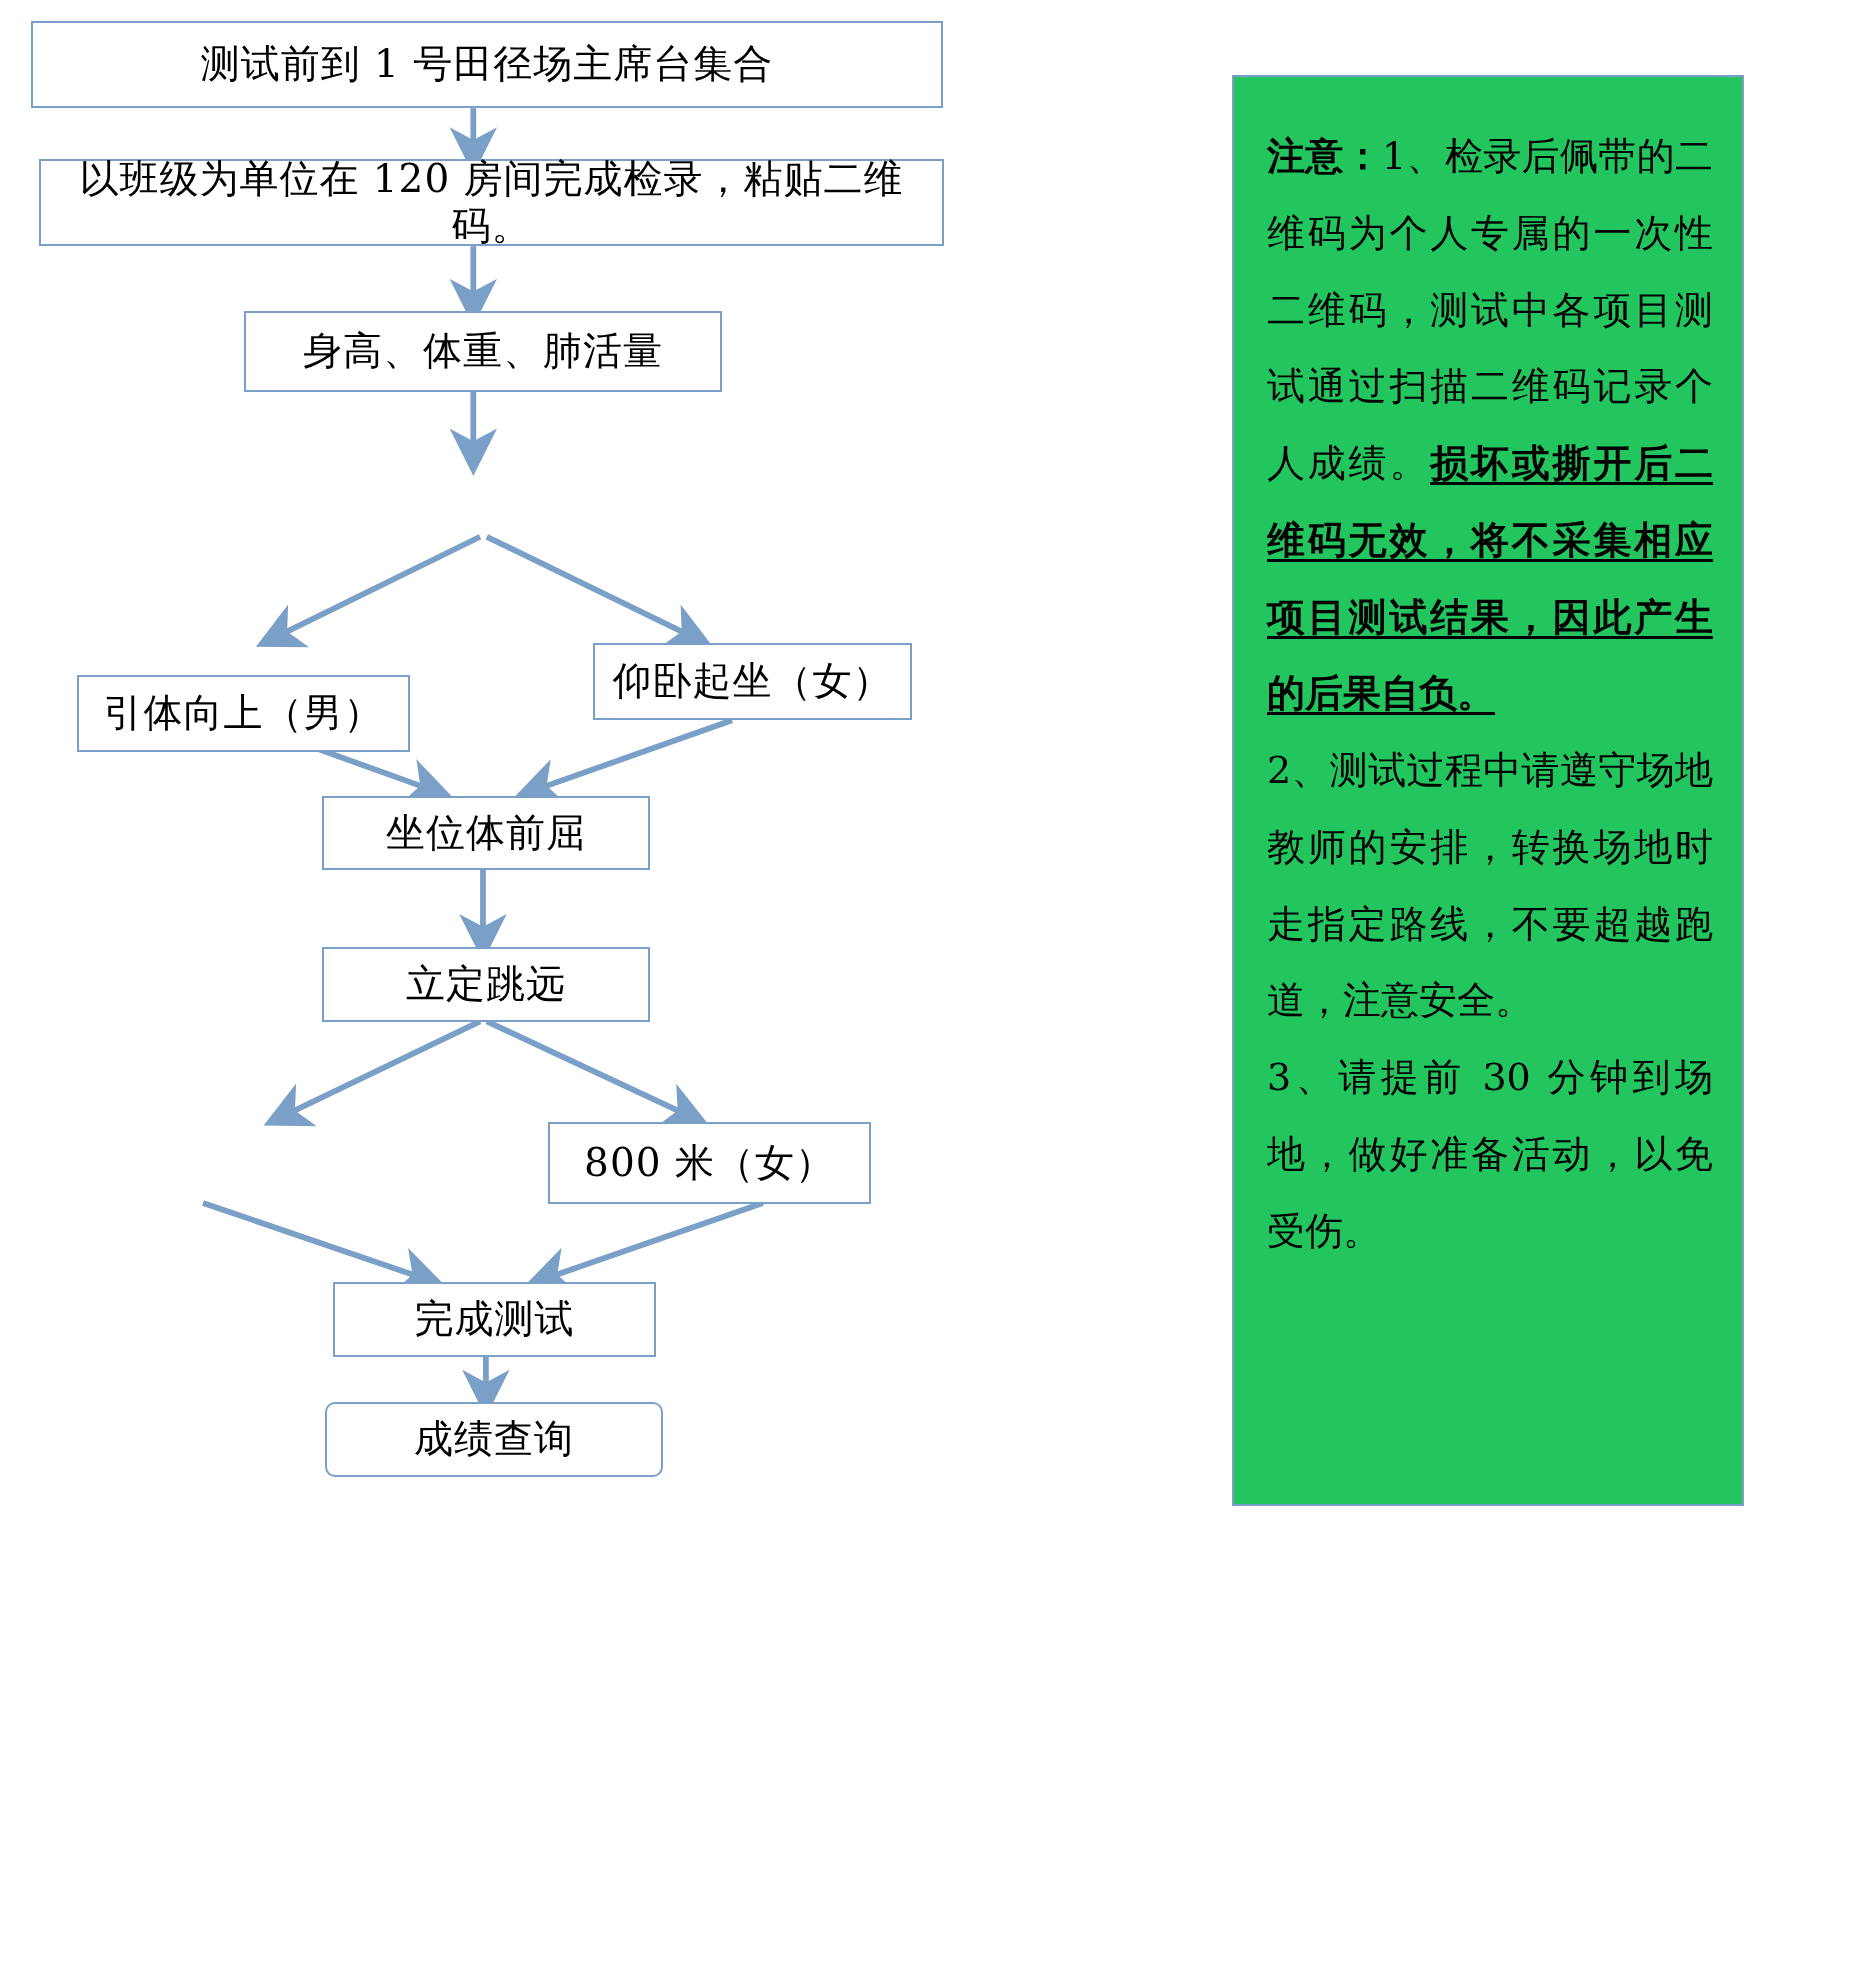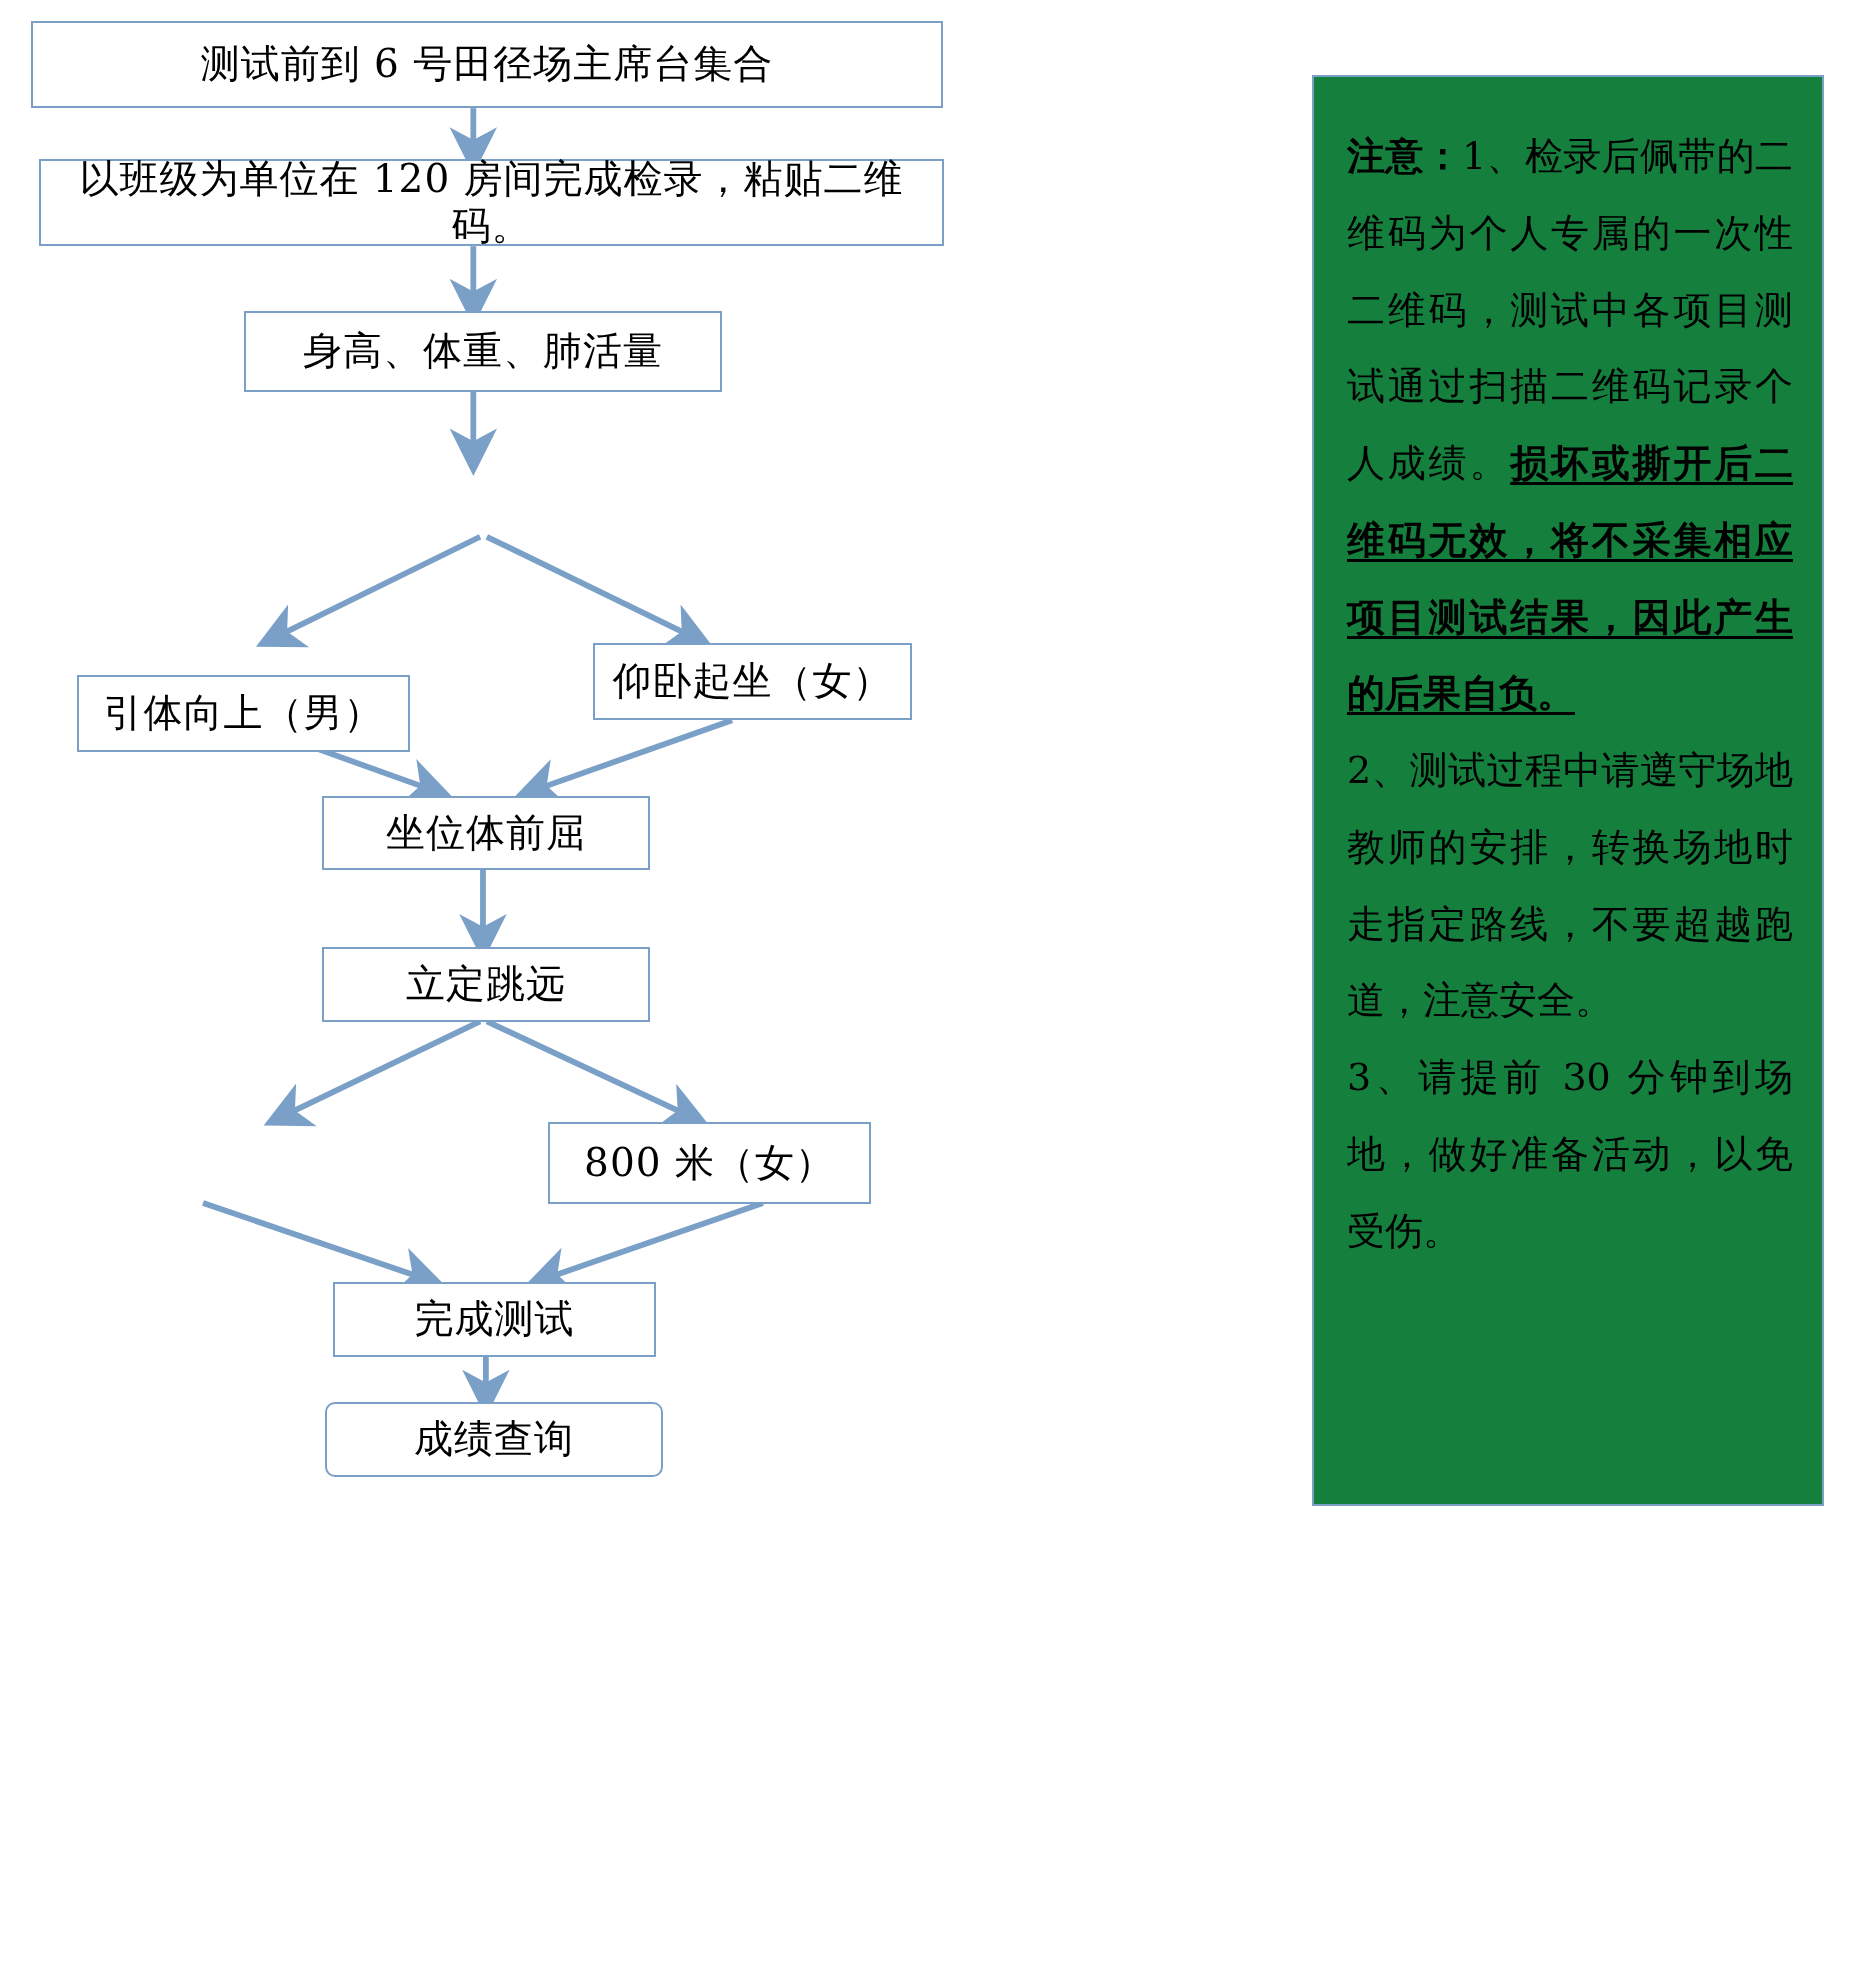--- a/index.html
+++ b/index.html
@@ -21,23 +21,23 @@
     font-size:39px;
     line-height:1.2;
     letter-spacing:1px;
     z-index:2;
   }
   .node span{display:block;}
 
   
   .notes{
     position:absolute;
-    left:1312px;top:75px;width:512px;height:1431px;
+    left:1232px;top:75px;width:512px;height:1431px;
     border:2.9px solid #7ba0c8;
-    background:#15803d;
+    background:#22c55e;
     box-sizing:border-box;
     padding:41px 29px 19.3px 33px;
     z-index:2;
   }
   .notes p{
     margin:0;
     font-size:38px;
     line-height:2.02;
     text-align:justify;
     text-justify:inter-ideograph;
@@ -68,21 +68,21 @@
       <line x1="500" y1="900" x2="500" y2="978"></line>
       <line x1="497" y1="1058" x2="289" y2="1158"></line>
       <line x1="504" y1="1058" x2="718" y2="1158"></line>
       <line x1="210" y1="1246" x2="444" y2="1326"></line>
       <line x1="790" y1="1246" x2="560" y2="1326"></line>
       <line x1="503" y1="1404" x2="503" y2="1450"></line>
     </g>
   </svg>
 
   <div class="node" style="left:31px;top:21px;width:912px;height:87px;">
-    <span>测试前到 6 号田径场主席台集合</span>
+    <span>测试前到 1 号田径场主席台集合</span>
   </div>
 
   <div class="node" style="left:39px;top:159px;width:905px;height:87px;">
     <span>以班级为单位在 120 房间完成检录，粘贴二维码。</span>
   </div>
 
   <div class="node" style="left:244px;top:311px;width:478px;height:81px;justify-content:center;">
     <span>身高、体重、肺活量</span>
   </div>
 

